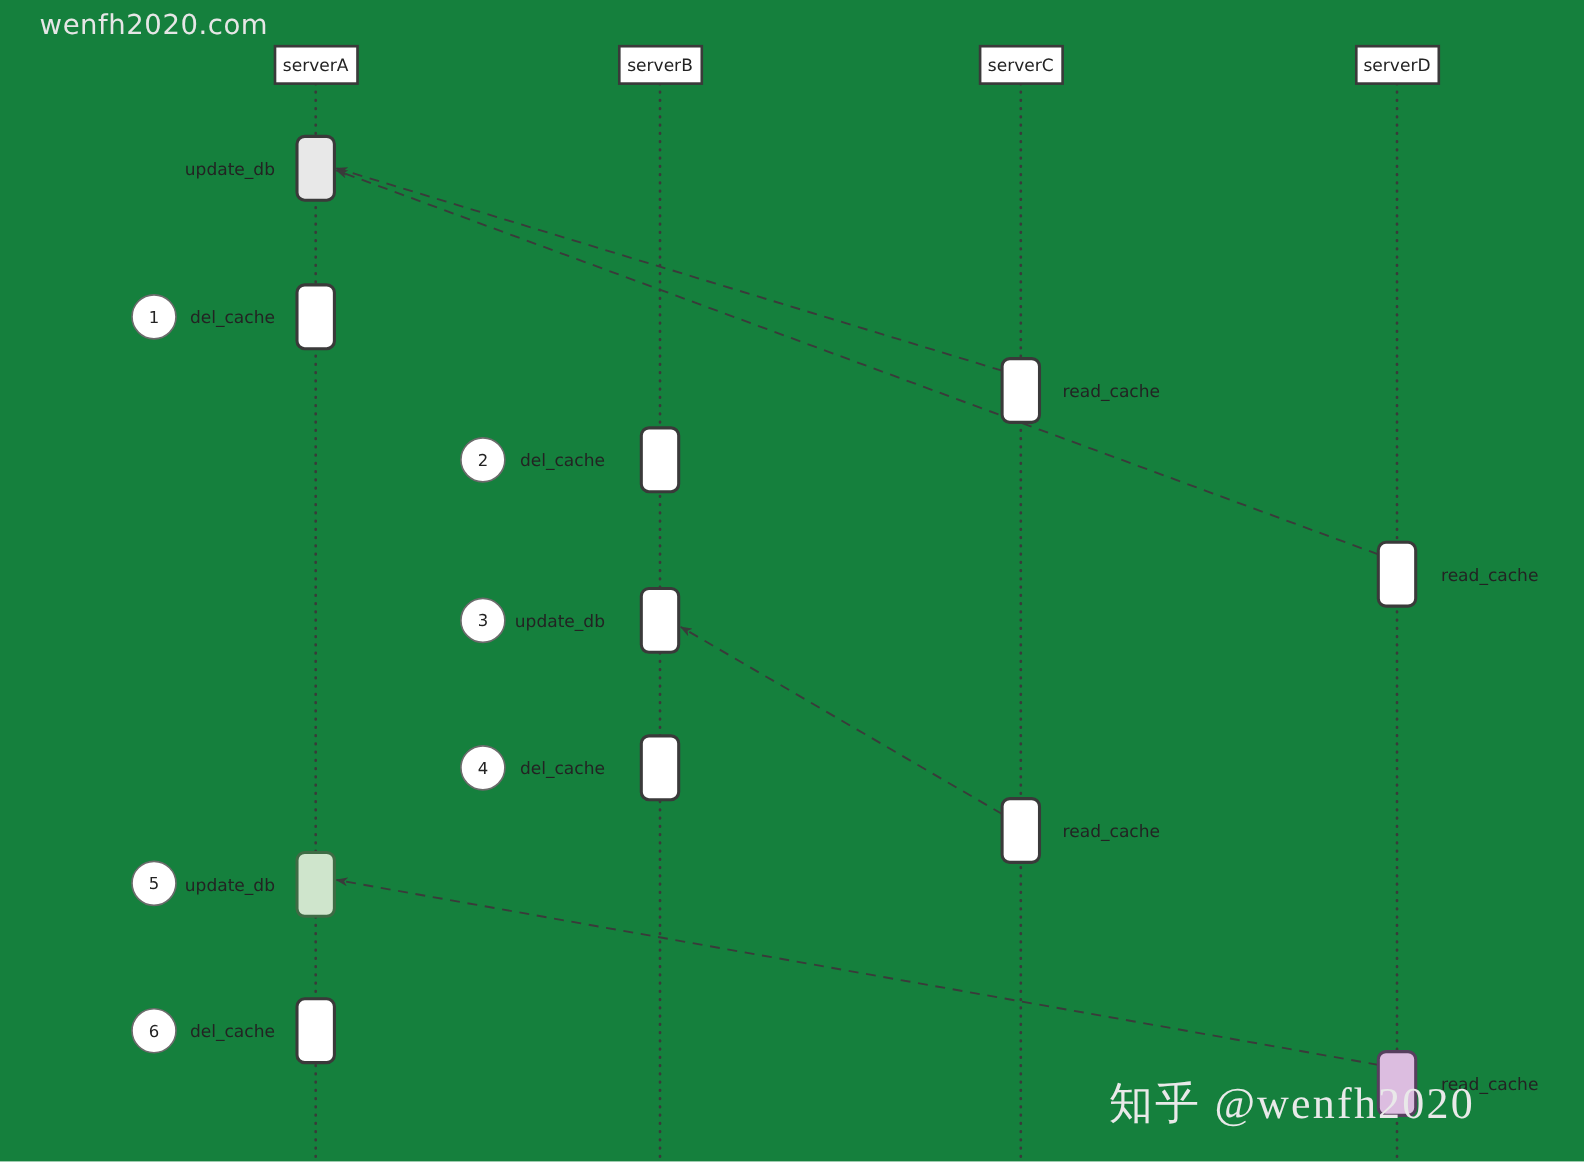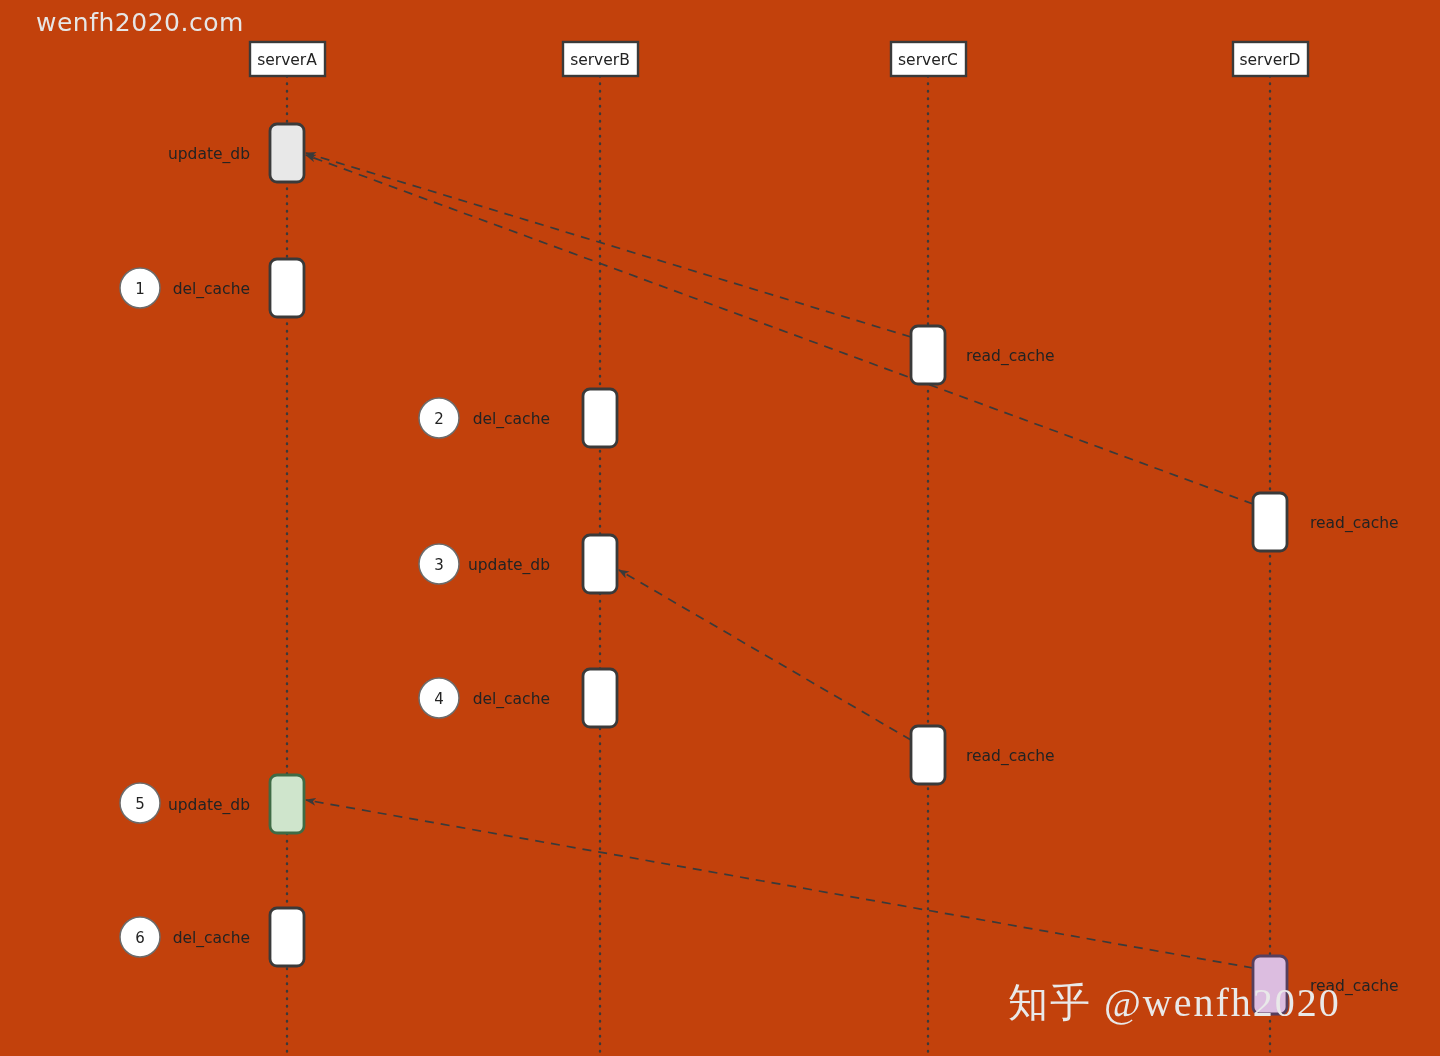--- a/index.html
+++ b/index.html
@@ -7,21 +7,21 @@
     padding: 0;
     background: #ffffff;
   }
   body {
     font-family: "DejaVu Sans", sans-serif;
   }
   #canvas {
     position: relative;
     width: 1440px;
     height: 1056px;
-    background: #c2410c;
+    background: #15803d;
     overflow: hidden;
   }
   #diagram-svg {
     position: absolute;
     top: 0;
     left: 0;
     width: 1440px;
     height: 1056px;
   }
   .wm-top {

